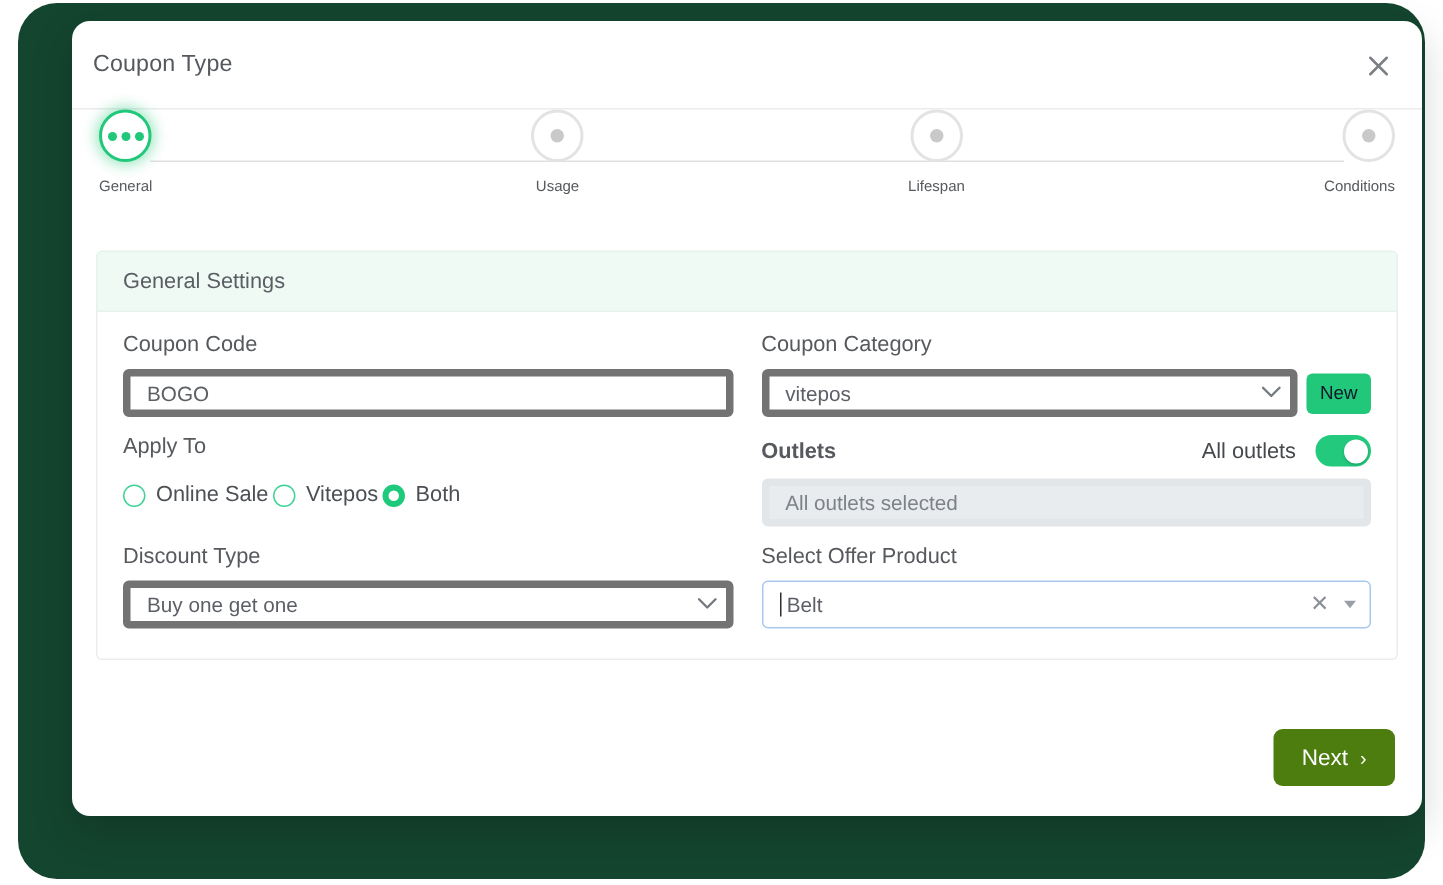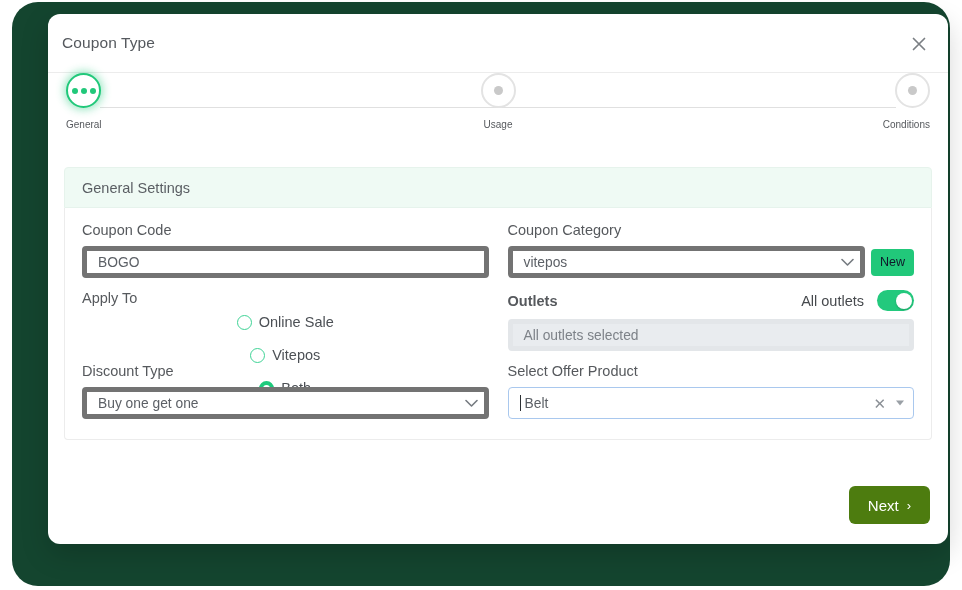--- a/index.html
+++ b/index.html
@@ -211,23 +211,22 @@
     font-size: 12.5px;
     font-family: "Liberation Sans", sans-serif;
     cursor: pointer;
     line-height: 27px;
   }
 
   
   .radio-group {
     display: flex;
     align-items: center;
-    gap: 17px;
+    gap: 3px;
     height: 32px;
-    flex-direction: column;
   }
   .radio-item {
     display: flex;
     align-items: center;
     gap: 7px;
     cursor: pointer;
   }
   .radio-mark {
     width: 15px; height: 15px;
     border-radius: 50%;
@@ -363,20 +362,26 @@
         <div class="step-label">General</div>
       </div>
 
       <div class="step">
         <div class="bullet">
           <span class="dot"></span>
         </div>
         <div class="step-label">Usage</div>
       </div>
 
+      <div class="step">
+        <div class="bullet">
+          <span class="dot"></span>
+        </div>
+        <div class="step-label">Lifespan</div>
+      </div>
 
       <div class="step">
         <div class="bullet">
           <span class="dot"></span>
         </div>
         <div class="step-label">Conditions</div>
       </div>
 
     </div>
   </div>

